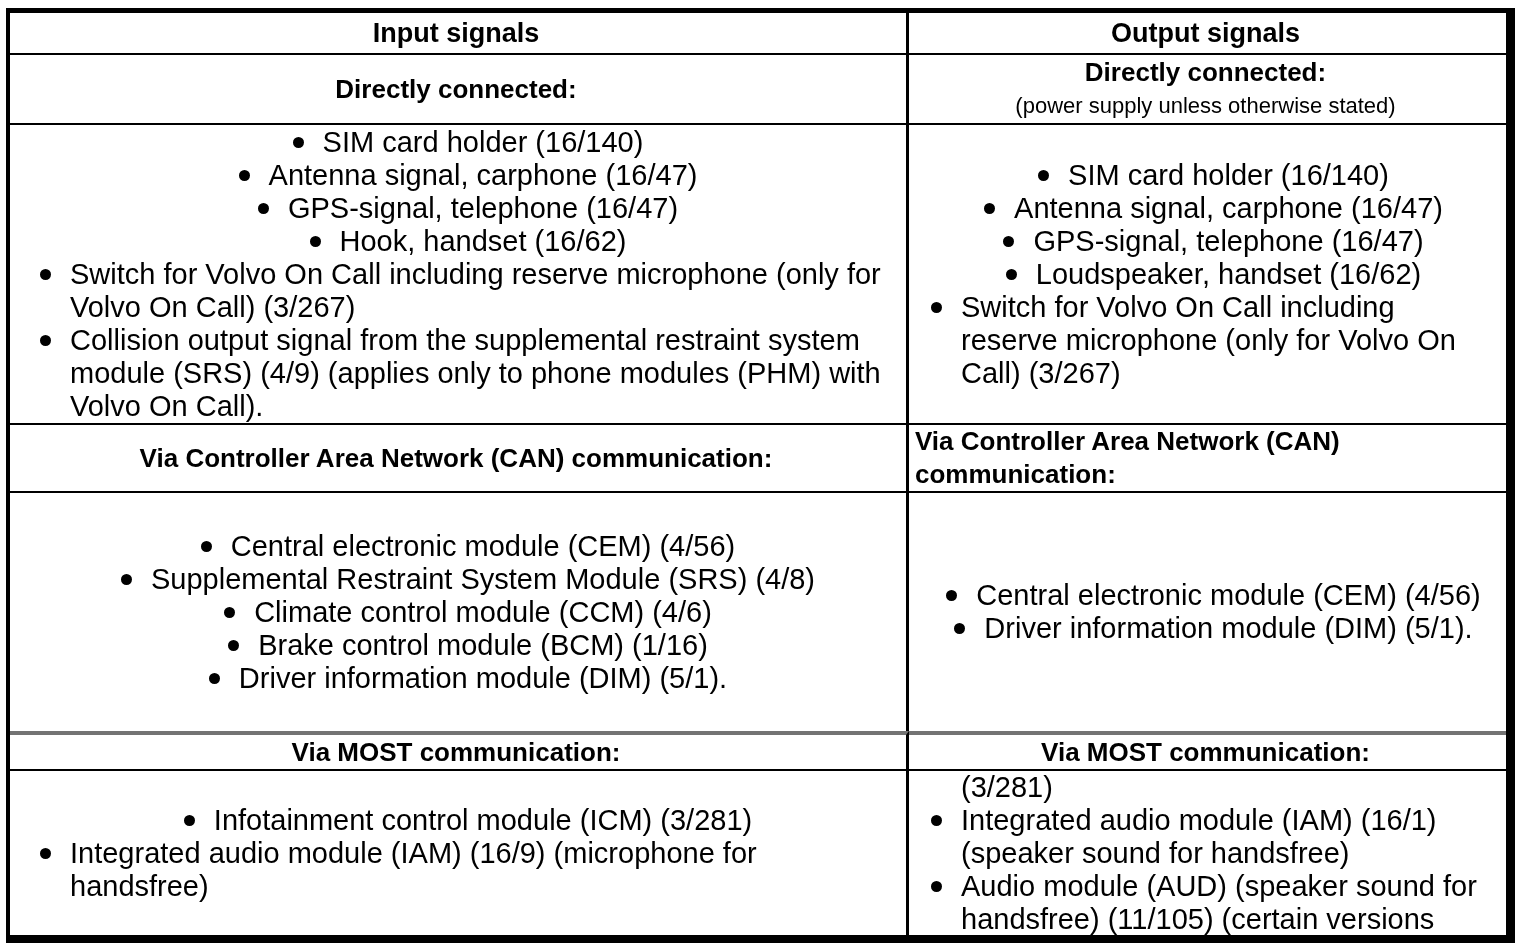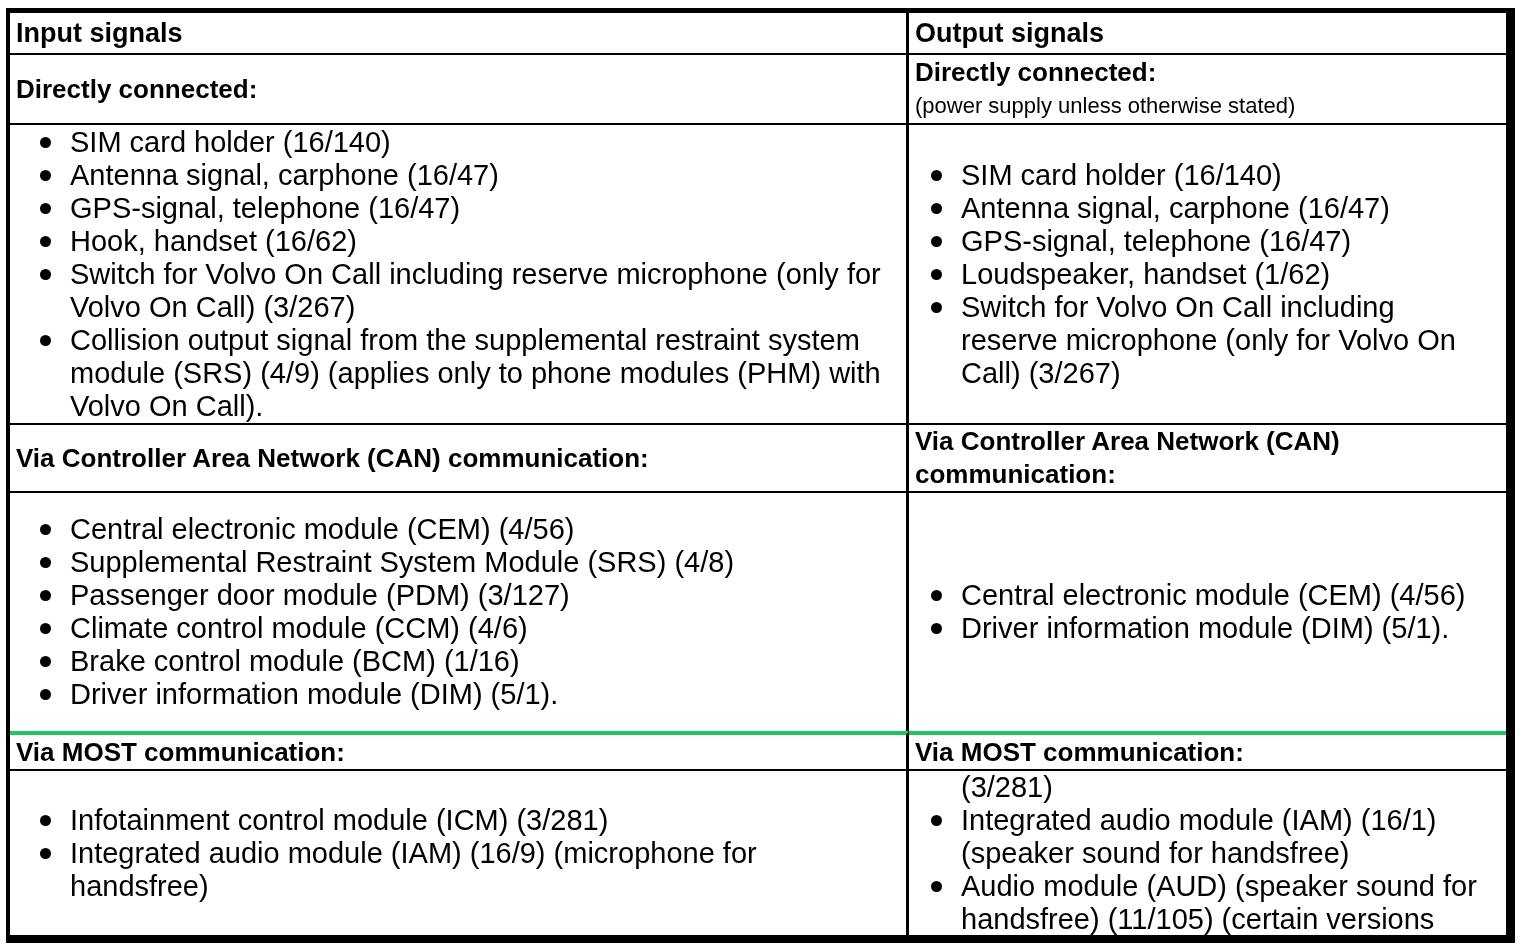--- a/index.html
+++ b/index.html
@@ -11,25 +11,25 @@
   .tbl{
     position:absolute;left:6px;top:8px;right:5px;bottom:5px;
     border-style:solid;border-color:#000;
     border-width:5px 9px 8px 4px;
     display:grid;
     grid-template-columns:899px 1fr;
     grid-template-rows:40px 70px 300px 68px 240px 38px 1fr;
   }
   .c{
     display:flex;flex-direction:column;justify-content:center;
-    padding:2px 10px 2px 6px;overflow:hidden;box-sizing:border-box;
+    padding:2px 10px 2px 6px;overflow:hidden;box-sizing:border-box;align-items:center;
   }
   .lcol{border-right:3px solid #000;}
   .bt{border-top:2px solid #000;}
-  .bt3{border-top:4px solid #22c55e;}
+  .bt3{border-top:4px solid #737373;}
   .hdr{font-weight:bold;font-size:27px;line-height:30px;}
   .ttl{font-weight:bold;font-size:26px;line-height:33px;}
   .sub{font-size:22px;line-height:33px;}
   .item{display:flex;align-items:flex-start;font-size:29px;line-height:33px;}
   .ind-l{padding-left:24px;}
   .ind-r{padding-left:16px;}
   .bullet{flex:0 0 11px;width:11px;height:11px;border-radius:50%;background:#000;margin:11px 19px 0 0;}
   .itxt{flex:1 1 auto;}
 </style>
 </head>
@@ -86,21 +86,21 @@
     <div class="item ind-r">
         <span class="bullet"></span>
         <span class="itxt">Antenna signal, carphone (16/47)</span>
       </div>
     <div class="item ind-r">
         <span class="bullet"></span>
         <span class="itxt">GPS-signal, telephone (16/47)</span>
       </div>
     <div class="item ind-r">
         <span class="bullet"></span>
-        <span class="itxt">Loudspeaker, handset (1/62)</span>
+        <span class="itxt">Loudspeaker, handset (16/62)</span>
       </div>
     <div class="item ind-r">
         <span class="bullet"></span>
         <span class="itxt">Switch for Volvo On Call including reserve microphone (only for Volvo On Call) (3/267)</span>
       </div>
   </div>
 
   <div class="c lcol bt">
     <span class="ttl">Via Controller Area Network (CAN) communication:</span>
   </div>
@@ -109,24 +109,20 @@
   </div>
 
   <div class="c lcol bt">
     <div class="item ind-l">
         <span class="bullet"></span>
         <span class="itxt">Central electronic module (CEM) (4/56)</span>
       </div>
     <div class="item ind-l">
         <span class="bullet"></span>
         <span class="itxt">Supplemental Restraint System Module (SRS) (4/8)</span>
-      </div>
-    <div class="item ind-l">
-        <span class="bullet"></span>
-        <span class="itxt">Passenger door module (PDM) (3/127)</span>
       </div>
     <div class="item ind-l">
         <span class="bullet"></span>
         <span class="itxt">Climate control module (CCM) (4/6)</span>
       </div>
     <div class="item ind-l">
         <span class="bullet"></span>
         <span class="itxt">Brake control module (BCM) (1/16)</span>
       </div>
     <div class="item ind-l">

